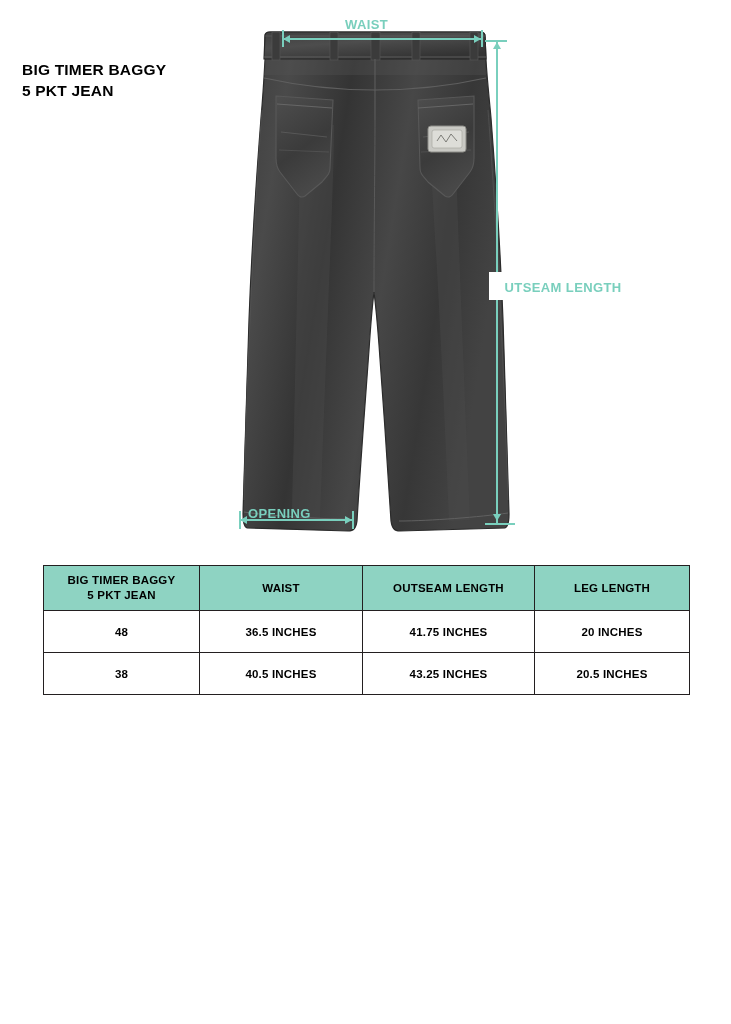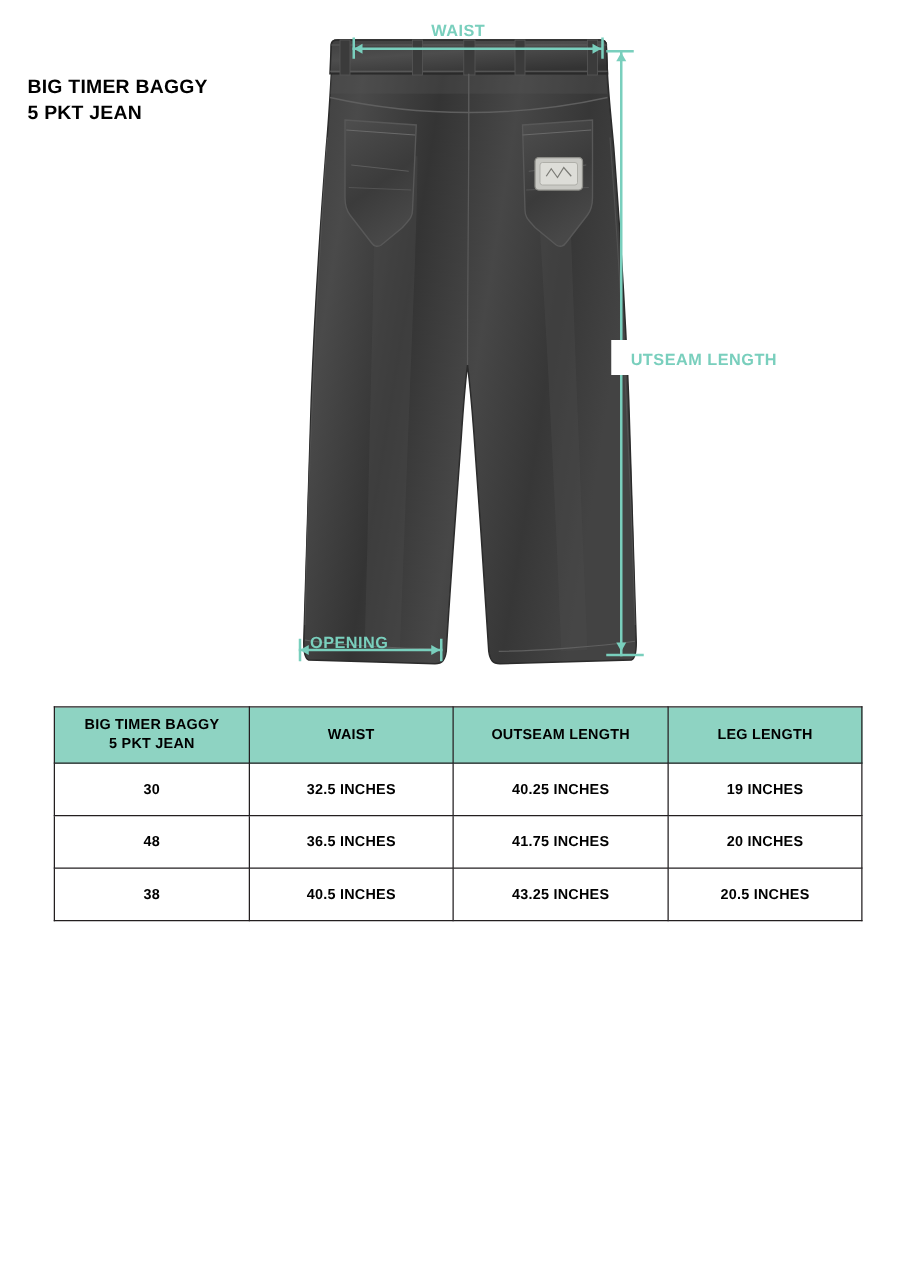--- a/index.html
+++ b/index.html
@@ -40,21 +40,21 @@
   
   .annot {
     position: absolute;
     color: #79cfbd;
     font-weight: bold;
     font-size: 13px;
     letter-spacing: 0.4px;
   }
   .annot-waist { left: 345px; top: 17px; }
   .annot-outseam { left: 494px; top: 280px; }
-  .annot-opening { left: 248px; top: 506px; }
+  .annot-opening { left: 248px; top: 506px; text-decoration: underline; }
 
   
   .line {
     position: absolute;
     background: #79cfbd;
   }
   .h-line { height: 2px; }
   .v-line { width: 2px; }
 
   .arrow {
@@ -241,26 +241,20 @@
     <tr>
       <th>BIG TIMER BAGGY
 5 PKT JEAN</th>
       <th>WAIST</th>
       <th>OUTSEAM LENGTH</th>
       <th>LEG LENGTH</th>
     </tr>
   </thead>
   <tbody>
     <tr>
-      <td>30</td>
-      <td>32.5 INCHES</td>
-      <td>40.25 INCHES</td>
-      <td>19 INCHES</td>
-    </tr>
-    <tr>
       <td>48</td>
       <td>36.5 INCHES</td>
       <td>41.75 INCHES</td>
       <td>20 INCHES</td>
     </tr>
     <tr>
       <td>38</td>
       <td>40.5 INCHES</td>
       <td>43.25 INCHES</td>
       <td>20.5 INCHES</td>

